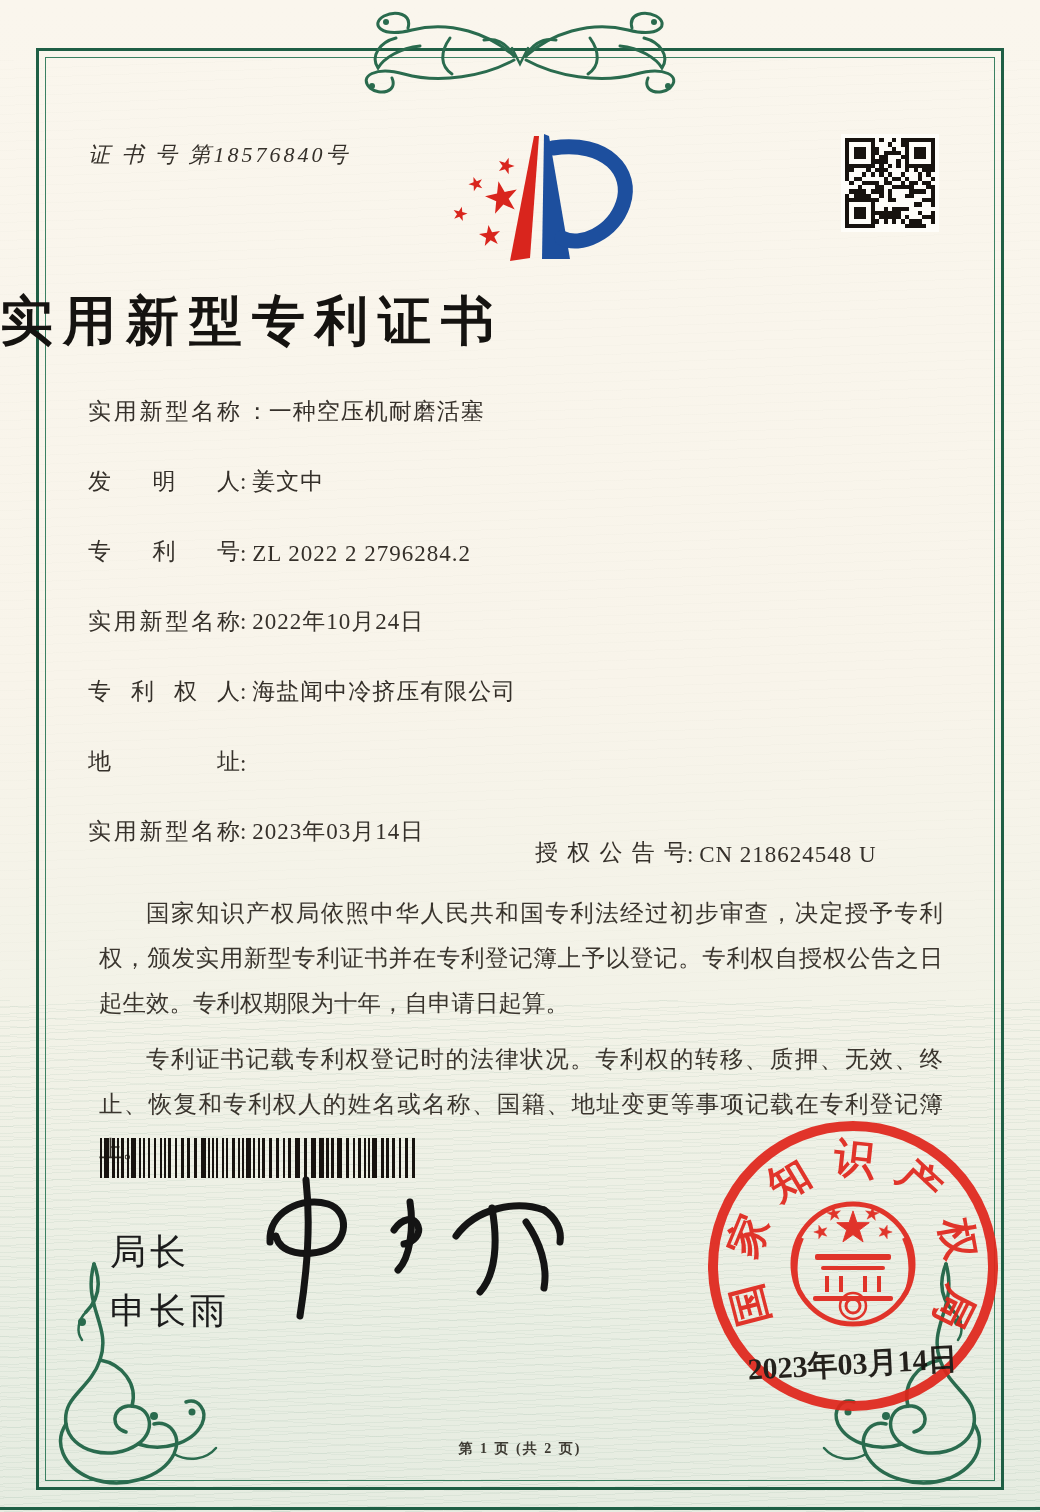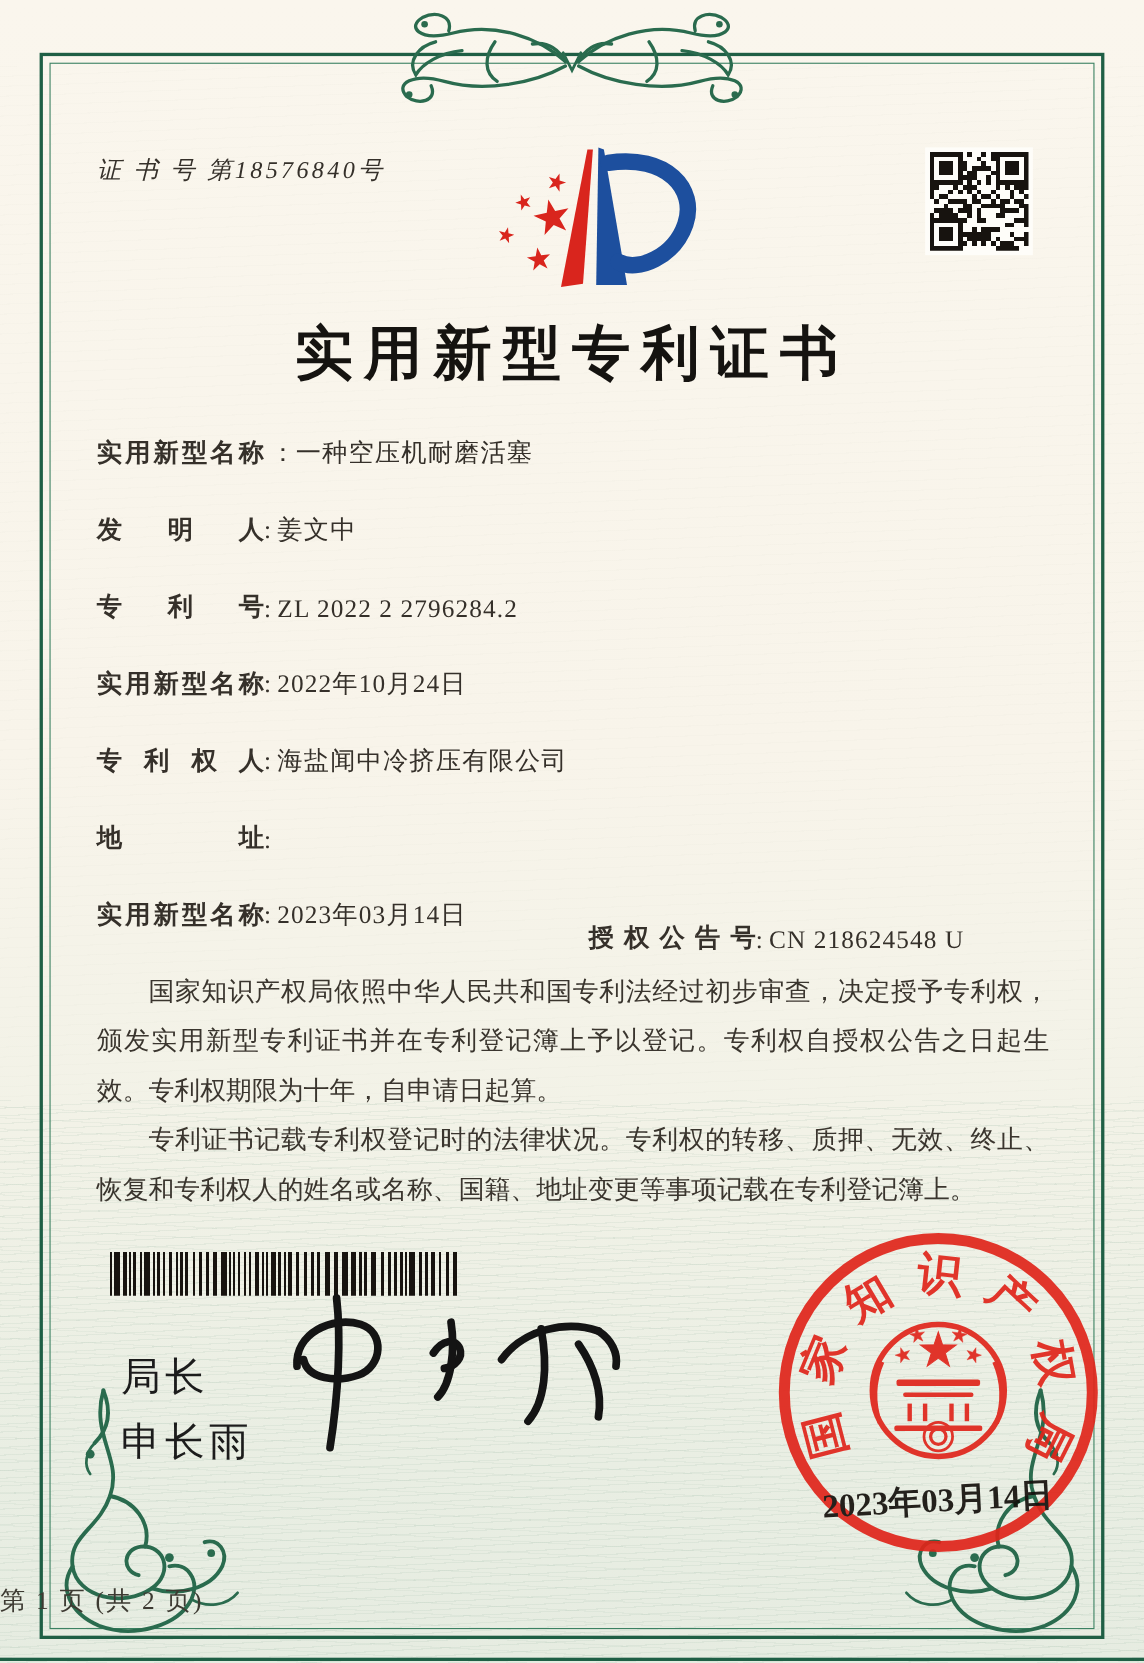--- a/index.html
+++ b/index.html
@@ -26,45 +26,45 @@
   .ornament-top{position:absolute;left:50%;top:4px;transform:translateX(-50%);}
   .corner-orn{position:absolute;bottom:26px;width:210px;height:230px;}
   .corner-orn.left{left:42px;}
   .corner-orn.right{right:42px;transform:scaleX(-1);}
 
   .cert-no{position:absolute;left:88px;top:140px;font-size:22px;letter-spacing:3px;color:#35302a;font-style:italic;}
   .logo{position:absolute;left:438px;top:126px;}
   .qr{position:absolute;left:841px;top:134px;width:98px;height:98px;background:#fefdf9;padding:4px;box-sizing:border-box;}
   .qr svg{width:100%;height:100%;shape-rendering:crispEdges;}
 
-  .title{position:absolute;left:0;width:100%;top:286px;text-align:center;
+  .title{position:absolute;left:0;width:100%;top:286px;
     font-size:53px;font-weight:700;letter-spacing:10px;color:#151310;}
 
   .fields{position:absolute;left:88px;top:396px;width:880px;font-size:23px;color:#35302a;}
   .frow{position:absolute;left:0;white-space:nowrap;}
-  .flabel{display:inline-block;width:152px;text-align:justify;text-align-last:justify;vertical-align:bottom;font-weight:bold;}
+  .flabel{display:inline-block;width:152px;text-align:justify;text-align-last:justify;vertical-align:bottom;}
   .fcolon{white-space:pre;}
   .fvalue{letter-spacing:1px;}
   .fgroup2{position:absolute;left:447px;top:0;margin-top:21px;}
 
   .paras{position:absolute;left:88px;top:880px;width:866px;font-size:23.5px;line-height:45px;
     color:#3a352e;text-align:justify;}
-  .paras p{margin:0;text-indent:2em;font-family:Liberation Serif, serif;}
+  .paras p{margin:11px;text-indent:2em;font-family:Liberation Serif, serif;}
 
   .barcode{position:absolute;left:100px;top:1138px;width:318px;height:40px;}
   .barcode svg{width:100%;height:100%;shape-rendering:crispEdges;}
 
   .director{position:absolute;left:110px;top:1228px;font-family:"DejaVu Sans","Liberation Sans",sans-serif;
     font-size:36px;color:#1c1c1c;letter-spacing:4px;}
   .director .name{margin-top:10px;}
   .signature{position:absolute;left:244px;top:1166px;}
 
   .seal{position:absolute;left:690px;top:1116px;width:326px;height:302px;}
-  .footer{position:absolute;left:0;width:100%;top:1440px;text-align:left;font-size:23px;
-    letter-spacing:2px;color:#3d3a32;}
+  .footer{position:absolute;left:0;width:100%;top:1440px;text-align:center;font-size:14px;
+    letter-spacing:2px;color:#3d3a32;font-weight:bold;}
 </style>
 </head>
 <body>
 
 <div id="page">
 
   <div class="guilloche2"></div>
   <div class="guilloche"></div>
 
   <div class="frame"></div>

